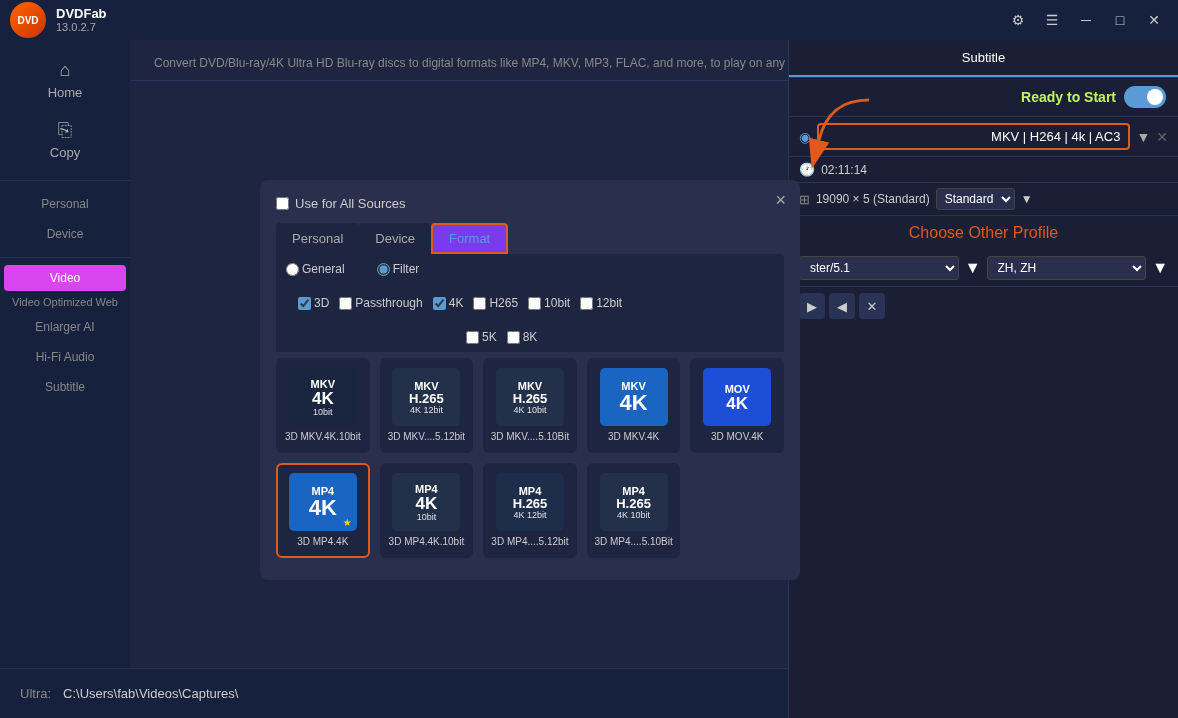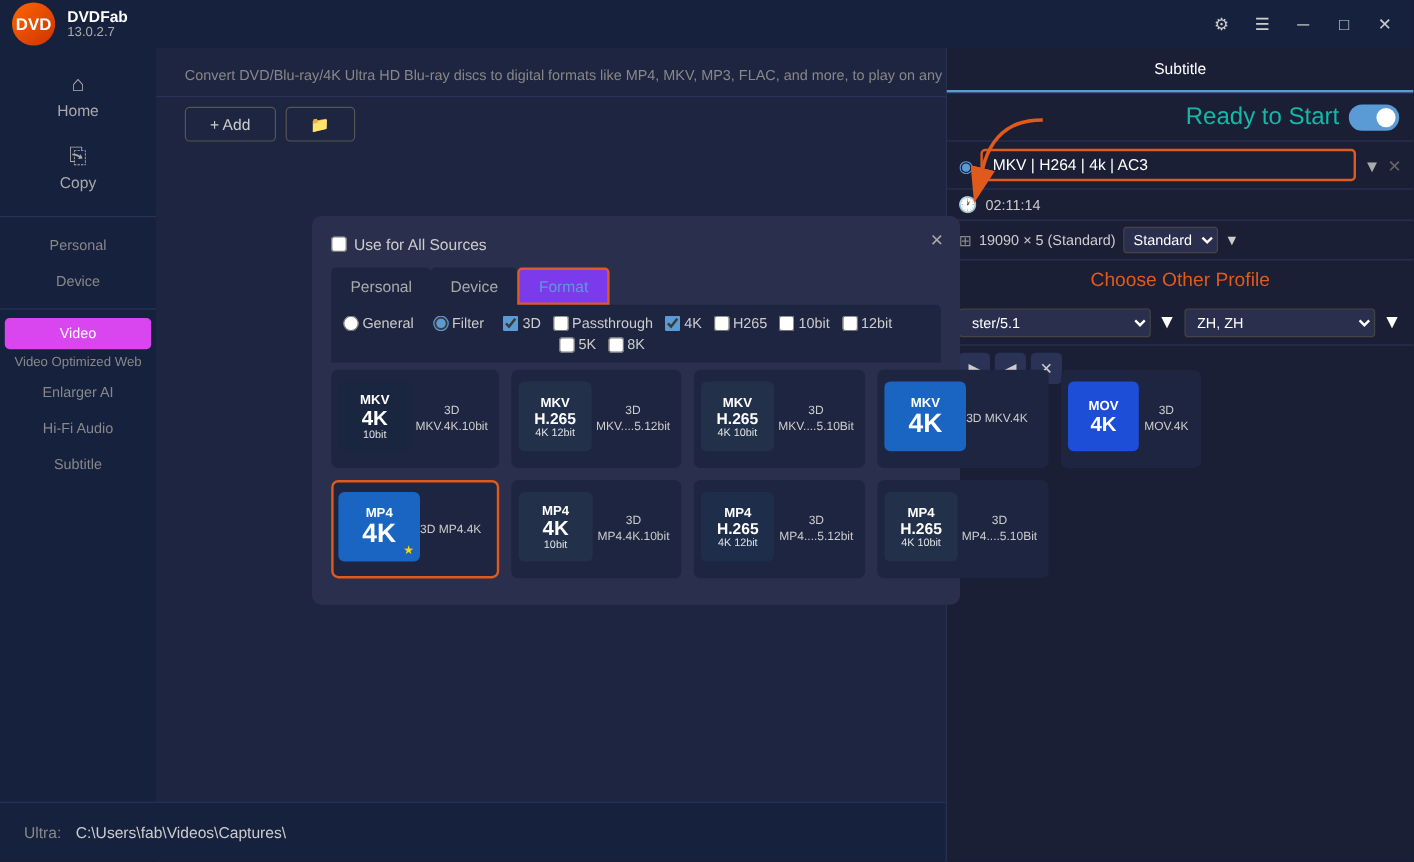--- a/index.html
+++ b/index.html
@@ -32,21 +32,21 @@
     }
     .app-logo {
       width: 36px;
       height: 36px;
       border-radius: 50%;
       background: linear-gradient(135deg, #ff6600, #cc3300);
       display: flex;
       align-items: center;
       justify-content: center;
       font-weight: bold;
-      font-size: 14px;
+      font-size: 10px;
       color: white;
       flex-shrink: 0;
     }
     .app-name-version {
       display: flex;
       flex-direction: column;
       line-height: 1.2;
     }
     .app-name {
       font-size: 13px;
@@ -203,21 +203,21 @@
     .modal-tab.active-tab {
       background: #7c3aed;
       color: white;
       border: 2px solid #e05a1b;
     }
 
     
     .filter-row {
       display: flex;
       align-items: center;
-      gap: 4px;
+      gap: 20px;
       padding: 10px 0;
       flex-wrap: wrap;
     }
     .filter-row label {
       font-size: 12px;
       color: #ccc;
       display: flex;
       align-items: center;
       gap: 3px;
       cursor: pointer;
@@ -233,21 +233,21 @@
       grid-template-columns: repeat(5, 1fr);
       gap: 10px;
       padding: 6px 0;
     }
     .profile-card {
       background: #1e2540;
       border-radius: 6px;
       border: 2px solid transparent;
       padding: 8px 4px;
       display: flex;
-      flex-direction: row;
+      flex-direction: column;
       align-items: center;
       cursor: pointer;
       transition: border-color 0.2s;
     }
     .profile-card.selected {
       border-color: #e05a1b;
     }
     .profile-badge {
       width: 68px;
       height: 58px;
@@ -333,23 +333,23 @@
     
     .ready-row {
       display: flex;
       align-items: center;
       justify-content: flex-end;
       padding: 8px 12px;
       gap: 8px;
       border-bottom: 1px solid #2a3355;
     }
     .ready-text {
-      font-size: 20px;
-      color: #14b8a6;
-      font-weight: 400;
+      font-size: 14px;
+      color: #bef264;
+      font-weight: 700;
     }
     .toggle-switch {
       width: 42px;
       height: 22px;
       background: #5b9bd5;
       border-radius: 11px;
       position: relative;
       cursor: pointer;
     }
     .toggle-switch::after {
@@ -372,20 +372,21 @@
       border-bottom: 1px solid #2a3355;
     }
     .profile-select-box {
       flex: 1;
       background: transparent;
       border: 2px solid #e05a1b;
       border-radius: 4px;
       color: #fff;
       padding: 4px 8px;
       font-size: 13px;
+      text-align: right;
     }
     .profile-select-arrow {
       color: #aaa;
       font-size: 14px;
       cursor: pointer;
     }
     .profile-radio {
       color: #5b9bd5;
       font-size: 14px;
     }
@@ -611,24 +612,20 @@
 
   <div class="content-area">
 
     <div class="ripper-header">
       <div class="ripper-desc">
         <span>Convert DVD/Blu-ray/4K Ultra HD Blu-ray discs to digital formats like MP4, MKV, MP3, FLAC, and more, to play on any device.</span>
         <a href="#">More Info...</a>
       </div>
     </div>
 
-    <div class="top-buttons">
-      <button class="top-btn top-btn-outline">+ Add</button>
-      <button class="top-btn top-btn-outline">📁</button>
-    </div>
 
     <div class="format-modal">
 
       <div class="use-for-all">
         <input type="checkbox" style="">
         <span>Use for All Sources</span>
         <button class="modal-close">×</button>
       </div>
 
       <div class="modal-tabs">

